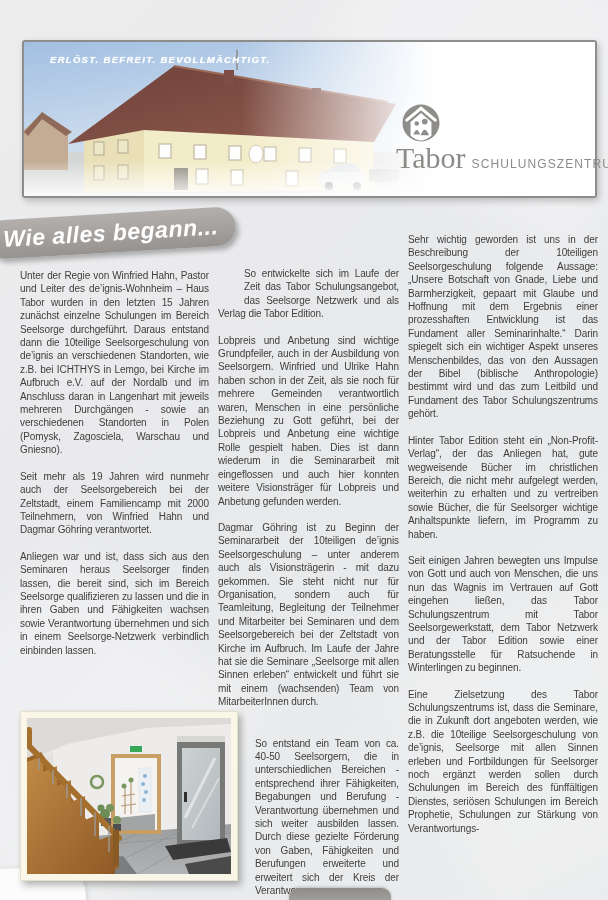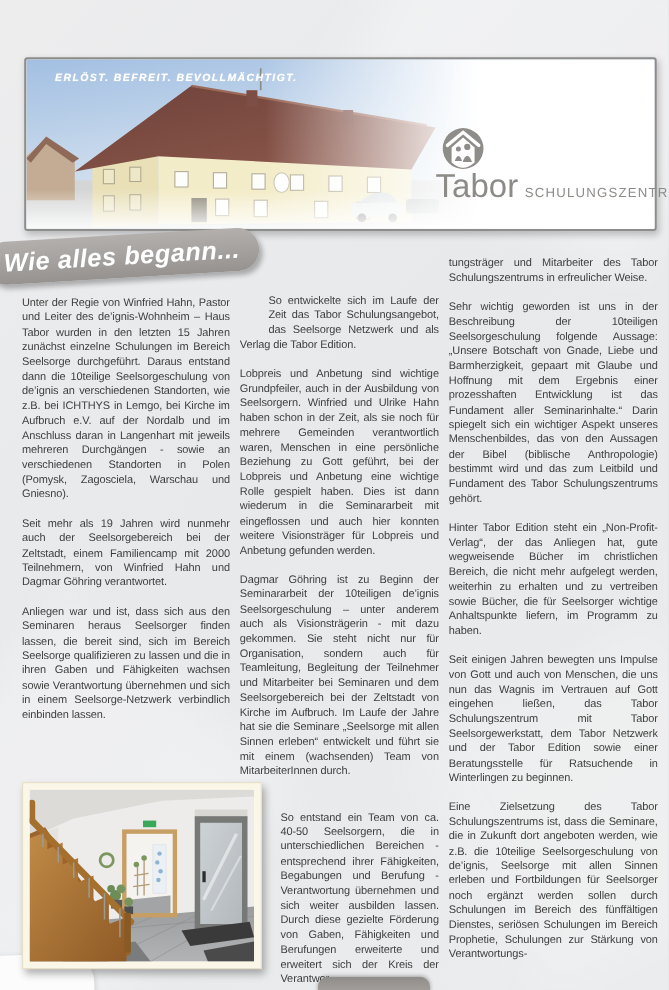--- a/index.html
+++ b/index.html
@@ -7,28 +7,28 @@
         background:linear-gradient(135deg,#ededee 0%,#e8e9eb 45%,#ebeced 100%);
         font-family:"Liberation Sans",sans-serif;}
   .bg-shape{position:absolute;background:rgba(255,255,255,.55);filter:blur(20px);z-index:0;}
   .bg-shape.s1{left:330px;top:-60px;width:320px;height:260px;transform:rotate(25deg);opacity:.55;}
   .bg-shape.s2{left:-70px;top:590px;width:270px;height:310px;transform:rotate(40deg);opacity:.5;}
   .bg-shape.s3{left:420px;top:610px;width:250px;height:260px;transform:rotate(-28deg);opacity:.35;}
 
   
   .header-card{position:absolute;left:22px;top:40px;width:571px;height:154px;z-index:2;
                background:#fff;border:2px solid #8d8d8b;border-radius:3px;
-               box-shadow:2px 3px 7px rgba(0,0,0,.22);margin-top:12px;}
+               box-shadow:2px 3px 7px rgba(0,0,0,.22);}
   .header-card svg.photo{position:absolute;left:0;top:0;width:100%;height:100%;}
   .tagline{position:absolute;left:26px;top:12px;color:#fff;font-size:9.5px;font-weight:700;
            font-style:italic;letter-spacing:1.3px;text-shadow:0 0 1px rgba(255,255,255,.7);}
   .logo{position:absolute;left:372px;top:62px;width:196px;z-index:3;}
   .logo .icon{display:block;margin-left:6px;}
   .logo-text{margin-top:1px;white-space:nowrap;color:#8d8b88;}
-  .wordmark{font-family:Liberation Sans, sans-serif;font-size:30px;line-height:30px;}
+  .wordmark{font-family:Liberation Serif, serif;font-size:30px;line-height:30px;}
   .logo-sub{font-size:12px;letter-spacing:1.1px;margin-left:6px;}
 
   
   .title-banner{position:absolute;left:-14px;top:221px;width:250px;height:39px;z-index:3;
                 border-radius:20px;transform:rotate(-3.4deg);transform-origin:left center;
                 background:linear-gradient(180deg,#b2afad 0%,#a3a09e 55%,#959290 100%);
                 box-shadow:3px 4px 5px rgba(0,0,0,.28);}
   .title-banner span{display:block;text-align:center;line-height:38px;color:#fff;
                      font-size:23px;font-weight:700;font-style:italic;letter-spacing:.5px;}
 
@@ -173,21 +173,20 @@
   <div class="col col2">
     <div class="sp-banner"></div>
     <p>So entwickelte sich im Laufe der Zeit das Tabor Schulungsangebot, das Seelsorge Netzwerk und als Verlag die Tabor Edition.</p>
     <p>Lobpreis und Anbetung sind wichtige Grundpfeiler, auch in der Ausbildung von Seelsorgern. Winfried und Ulrike Hahn haben schon in der Zeit, als sie noch für mehrere Gemeinden verantwortlich waren, Menschen in eine persönliche Beziehung zu Gott geführt, bei der Lobpreis und Anbetung eine wichtige Rolle gespielt haben. Dies ist dann wiederum in die Seminararbeit mit eingeflossen und auch hier konnten weitere Visionsträger für Lobpreis und Anbetung gefunden werden.</p>
     <p>Dagmar Göhring ist zu Beginn der Seminararbeit der 10teiligen de’ignis Seelsorgeschulung – unter anderem auch als Visionsträgerin - mit dazu gekommen. Sie steht nicht nur für Organisation, sondern auch für Teamleitung, Begleitung der Teilnehmer und Mitarbeiter bei Seminaren und dem Seelsorgebereich bei der Zeltstadt von Kirche im Aufbruch. Im Laufe der Jahre hat sie die Seminare „Seelsorge mit allen Sinnen erleben“ entwickelt und führt sie mit einem (wachsenden) Team von MitarbeiterInnen durch.</p>
     <div class="sp-photo"></div>
     <p class="p-team">So entstand ein Team von ca. 40-50 Seelsorgern, die in unterschiedlichen Bereichen - entsprechend ihrer Fähigkeiten, Begabungen und Berufung - Verantwortung übernehmen und sich weiter ausbilden lassen. Durch diese gezielte Förderung von Gaben, Fähigkeiten und Berufungen erweiterte und erweitert sich der Kreis der Verantwor-</p>
   </div>
 
   <div class="col col3">
-    <p>tungsträger und Mitarbeiter des Tabor Schulungszentrums in erfreulicher Weise.</p>
     <p>Sehr wichtig geworden ist uns in der Beschreibung der 10teiligen Seelsorgeschulung folgende Aussage: „Unsere Botschaft von Gnade, Liebe und Barmherzigkeit, gepaart mit Glaube und Hoffnung mit dem Ergebnis einer prozesshaften Entwicklung ist das Fundament aller Seminarinhalte.“ Darin spiegelt sich ein wichtiger Aspekt unseres Menschenbildes, das von den Aussagen der Bibel (biblische Anthropologie) bestimmt wird und das zum Leitbild und Fundament des Tabor Schulungszentrums gehört.</p>
     <p>Hinter Tabor Edition steht ein „Non-Profit-Verlag“, der das Anliegen hat, gute wegweisende Bücher im christlichen Bereich, die nicht mehr aufgelegt werden, weiterhin zu erhalten und zu vertreiben sowie Bücher, die für Seelsorger wichtige Anhaltspunkte liefern, im Programm zu haben.</p>
     <p>Seit einigen Jahren bewegten uns Impulse von Gott und auch von Menschen, die uns nun das Wagnis im Vertrauen auf Gott eingehen ließen, das Tabor Schulungszentrum mit Tabor Seelsorgewerkstatt, dem Tabor Netzwerk und der Tabor Edition sowie einer Beratungsstelle für Ratsuchende in Winterlingen zu beginnen.</p>
     <p>Eine Zielsetzung des Tabor Schulungszentrums ist, dass die Seminare, die in Zukunft dort angeboten werden, wie z.B. die 10teilige Seelsorgeschulung von de’ignis, Seelsorge mit allen Sinnen erleben und Fortbildungen für Seelsorger noch ergänzt werden sollen durch Schulungen im Bereich des fünffältigen Dienstes, seriösen Schulungen im Bereich Prophetie, Schulungen zur Stärkung von Verantwortungs-</p>
   </div>
 
   <div class="photo-frame">
     <svg width="204" height="156" viewBox="0 0 204 156">
       <rect x="0" y="0" width="204" height="156" fill="#edecea"></rect>
       <polygon points="0,0 204,0 204,6 120,10 40,26 0,44" fill="#dcdbd8"></polygon>

